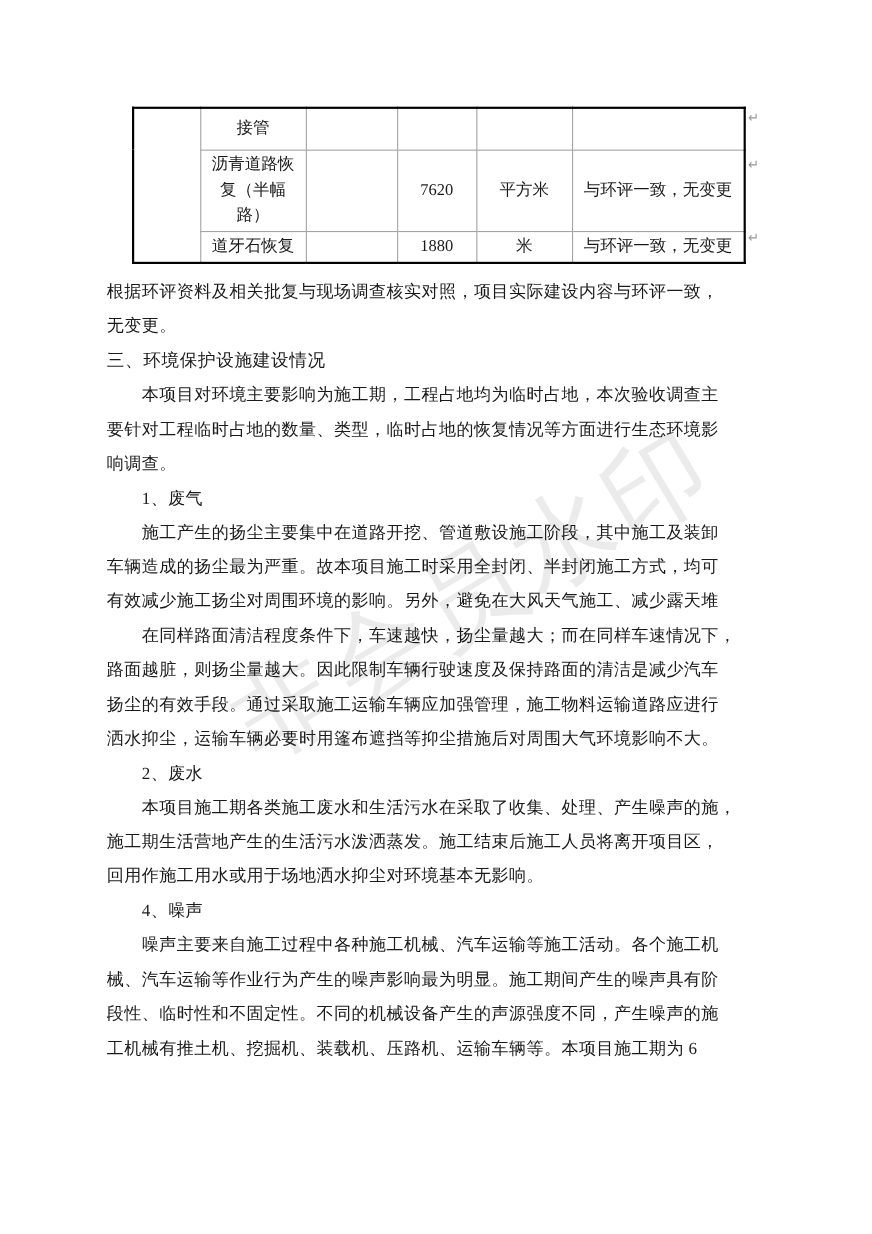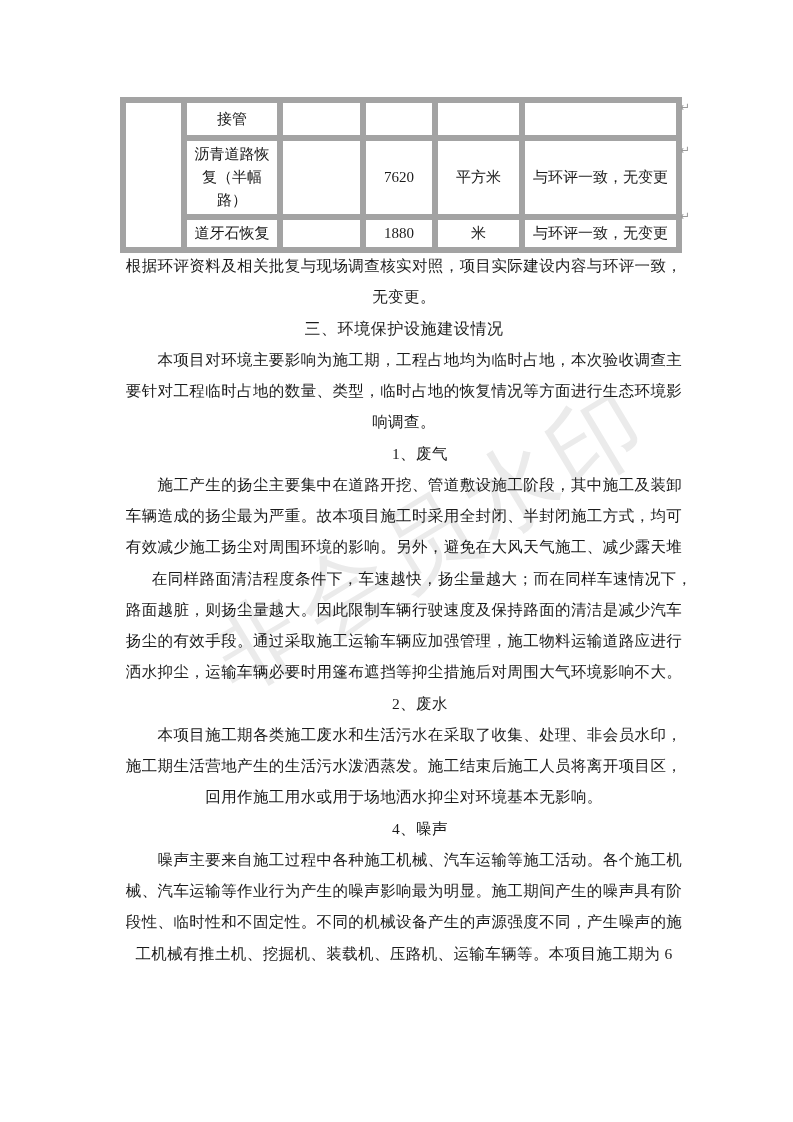--- a/index.html
+++ b/index.html
@@ -27,21 +27,21 @@
   }
   
   .tbl-wrap { position: absolute; left: 120px; top: 97px; z-index: 1; }
   table.summary {
     border-collapse: collapse;
     table-layout: fixed;
     border: 2px solid #000;
     width: 556px;
   }
   table.summary td {
-    border: 6px solid #a3a3a3;
+    border: 1px solid #a3a3a3;
     text-align: center;
     vertical-align: middle;
     font-size: 15px;
     line-height: 23px;
     padding: 2px 3px;
     overflow: hidden;
   }
   col.c0 { width: 61px; }
   col.c1 { width: 96px; }
   col.c2 { width: 83px; }
@@ -61,24 +61,23 @@
     line-height: 12px;
     font-family: "DejaVu Sans", sans-serif;
     z-index: 1;
   }
   .rm0 { top: 4px; }
   .rm1 { top: 47px; }
   .rm2 { top: 113px; }
   
   .textblock {
     position: absolute;
-    left: 120px; top: 250px;
+    left: 97px; top: 250px;
     width: 568px;
     z-index: 1;
-    text-align: center;
   }
   .line {
     height: 31.25px;
     line-height: 31.25px;
     font-size: 15.5px;
     letter-spacing: 0.4px;
     white-space: nowrap;
   }
   .line.heading {
     font-weight: normal;
@@ -140,21 +139,21 @@
   <div class="line">响调查。</div>
   <div class="line">　　1、废气</div>
   <div class="line">　　施工产生的扬尘主要集中在道路开挖、管道敷设施工阶段，其中施工及装卸</div>
   <div class="line">车辆造成的扬尘最为严重。故本项目施工时采用全封闭、半封闭施工方式，均可</div>
   <div class="line">有效减少施工扬尘对周围环境的影响。另外，避免在大风天气施工、减少露天堆</div>
   <div class="line">　　在同样路面清洁程度条件下，车速越快，扬尘量越大；而在同样车速情况下，</div>
   <div class="line">路面越脏，则扬尘量越大。因此限制车辆行驶速度及保持路面的清洁是减少汽车</div>
   <div class="line">扬尘的有效手段。通过采取施工运输车辆应加强管理，施工物料运输道路应进行</div>
   <div class="line">洒水抑尘，运输车辆必要时用篷布遮挡等抑尘措施后对周围大气环境影响不大。</div>
   <div class="line">　　2、废水</div>
-  <div class="line">　　本项目施工期各类施工废水和生活污水在采取了收集、处理、非会员水印，</div>
+  <div class="line">　　本项目施工期各类施工废水和生活污水在采取了收集、处理、产生噪声的施，</div>
   <div class="line">施工期生活营地产生的生活污水泼洒蒸发。施工结束后施工人员将离开项目区，</div>
   <div class="line">回用作施工用水或用于场地洒水抑尘对环境基本无影响。</div>
   <div class="line">　　4、噪声</div>
   <div class="line">　　噪声主要来自施工过程中各种施工机械、汽车运输等施工活动。各个施工机</div>
   <div class="line">械、汽车运输等作业行为产生的噪声影响最为明显。施工期间产生的噪声具有阶</div>
   <div class="line">段性、临时性和不固定性。不同的机械设备产生的声源强度不同，产生噪声的施</div>
   <div class="line">工机械有推土机、挖掘机、装载机、压路机、运输车辆等。本项目施工期为 6</div>
 </div>
 
 </body></html>

